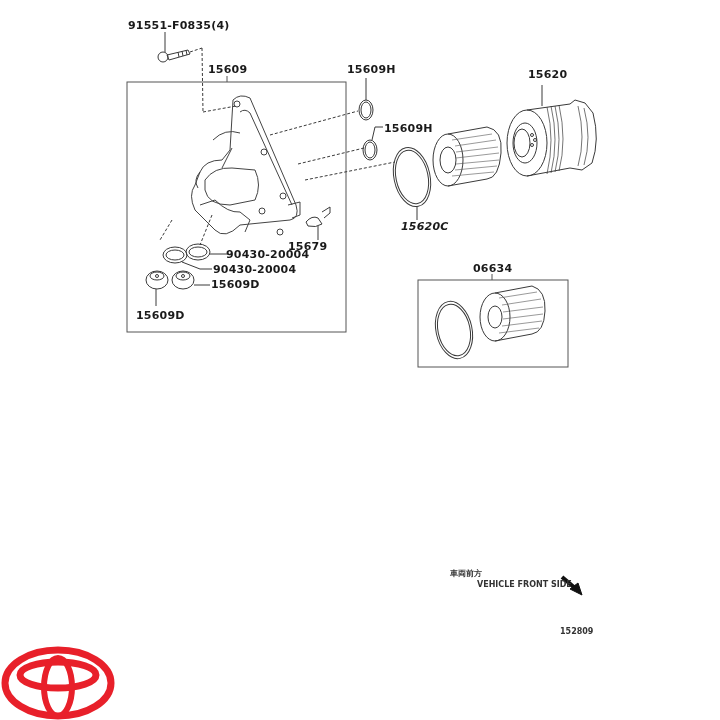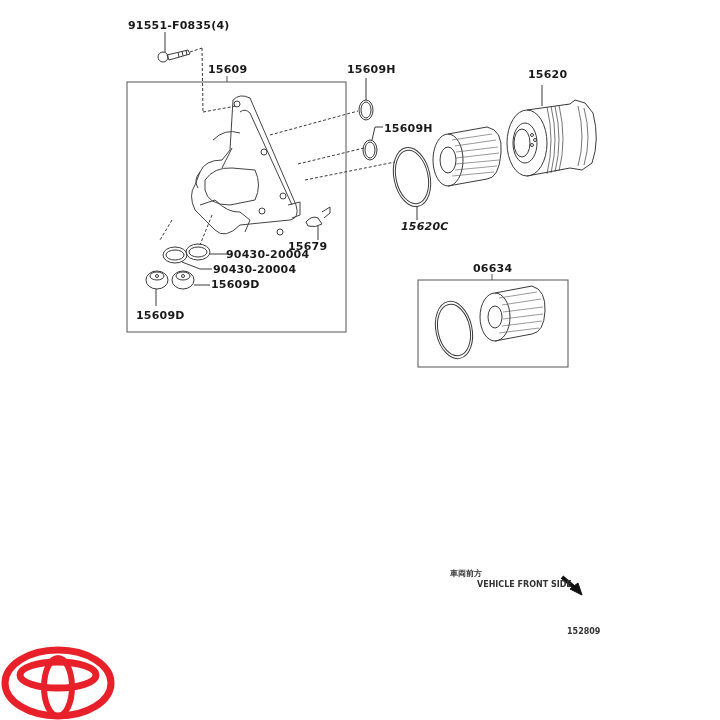--- a/index.html
+++ b/index.html
@@ -173,21 +173,21 @@
   <span class="lbl" style="left:401px; top:220px;font-style:italic;">15620C</span>
   <span class="lbl" style="left:288px; top:240px;">15679</span>
   <span class="lbl" style="left:226px; top:248px;">90430-20004</span>
   <span class="lbl" style="left:213px; top:263px;">90430-20004</span>
   <span class="lbl" style="left:211px; top:278px;">15609D</span>
   <span class="lbl" style="left:136px; top:309px;">15609D</span>
   <span class="lbl" style="left:473px; top:262px;">06634</span>
 
   <span class="note" style="left:450px; top:568px;">車両前方</span>
   <span class="note" style="left:450px; top:580px;margin-left:27px;">VEHICLE FRONT SIDE</span>
-  <span class="note" style="left:560px; top:627px;margin-left:7px;">152809</span>
+  <span class="note" style="left:560px; top:627px;">152809</span>
 
   <svg class="logo" viewBox="0 0 116 76">
     <g fill="none" stroke="#e8202a">
       <ellipse cx="58" cy="38" rx="53" ry="33" stroke-width="7"></ellipse>
       <ellipse cx="58" cy="30" rx="38" ry="13" stroke-width="7"></ellipse>
       <ellipse cx="58" cy="42" rx="14" ry="29" stroke-width="6"></ellipse>
     </g>
   </svg>
 
 </div>

